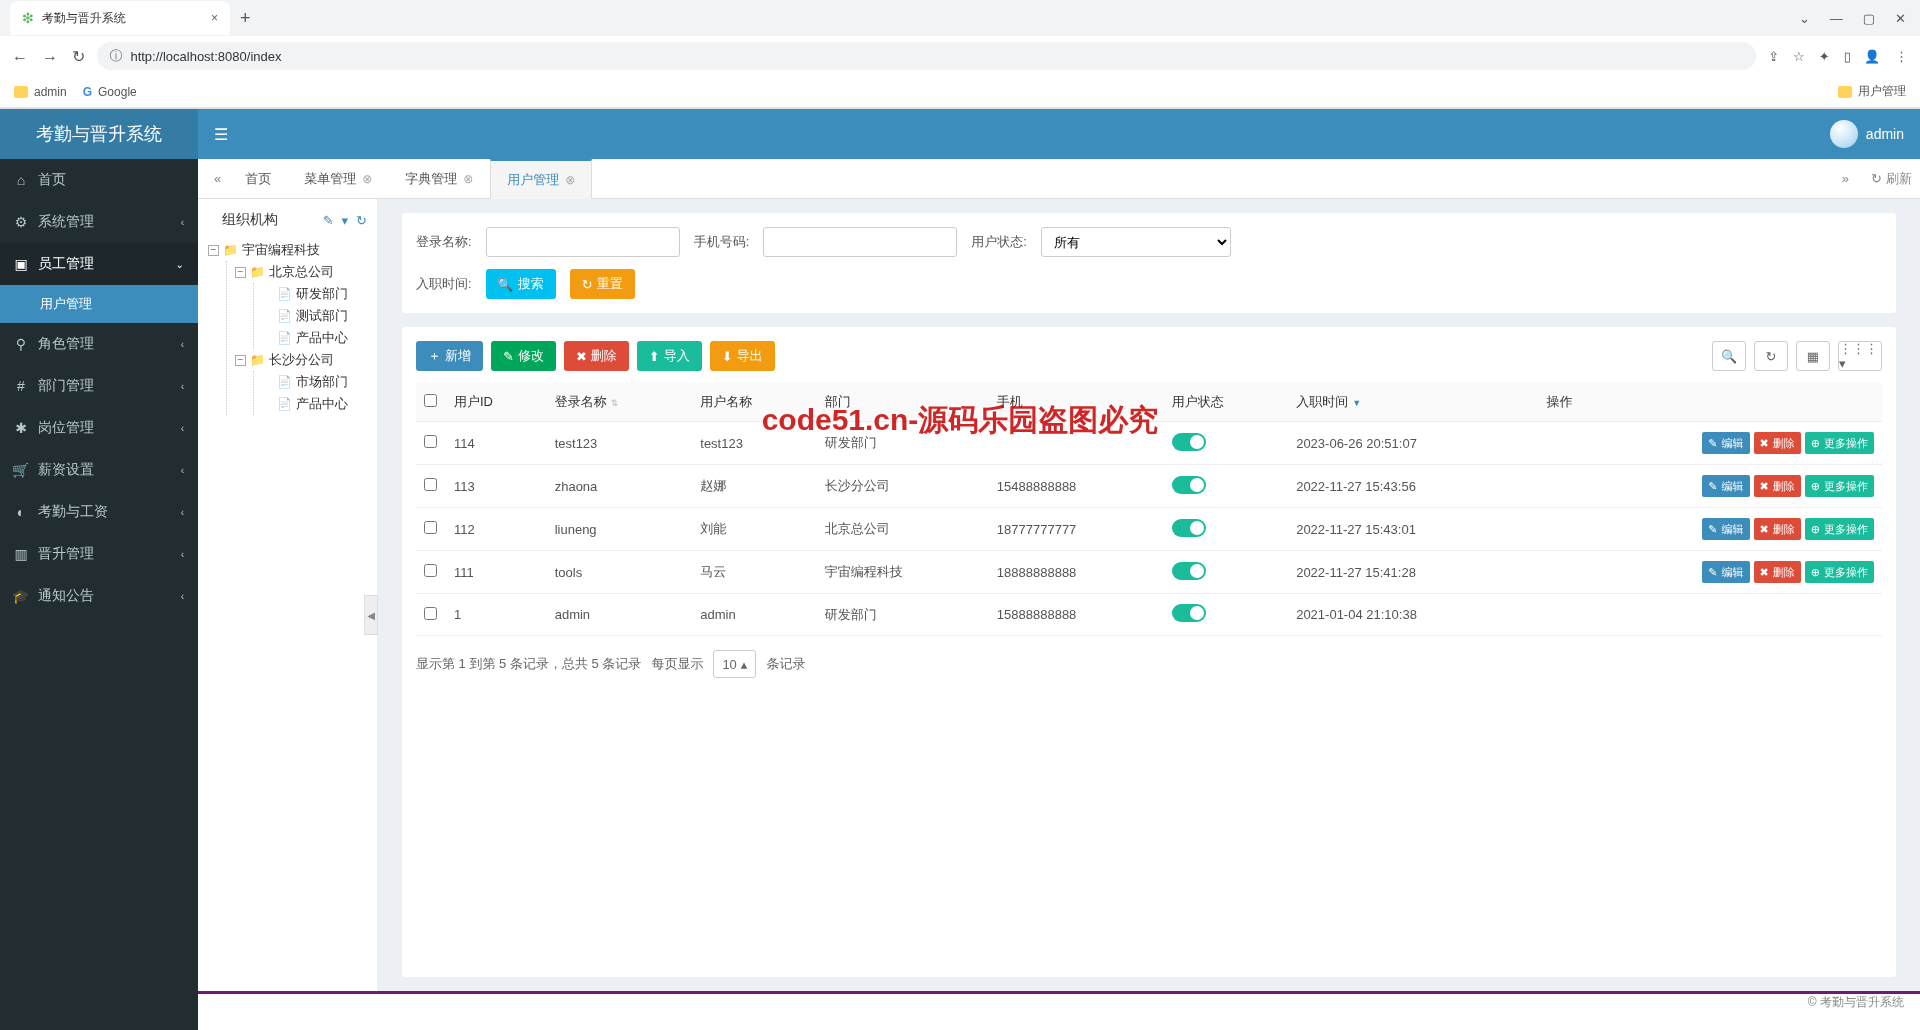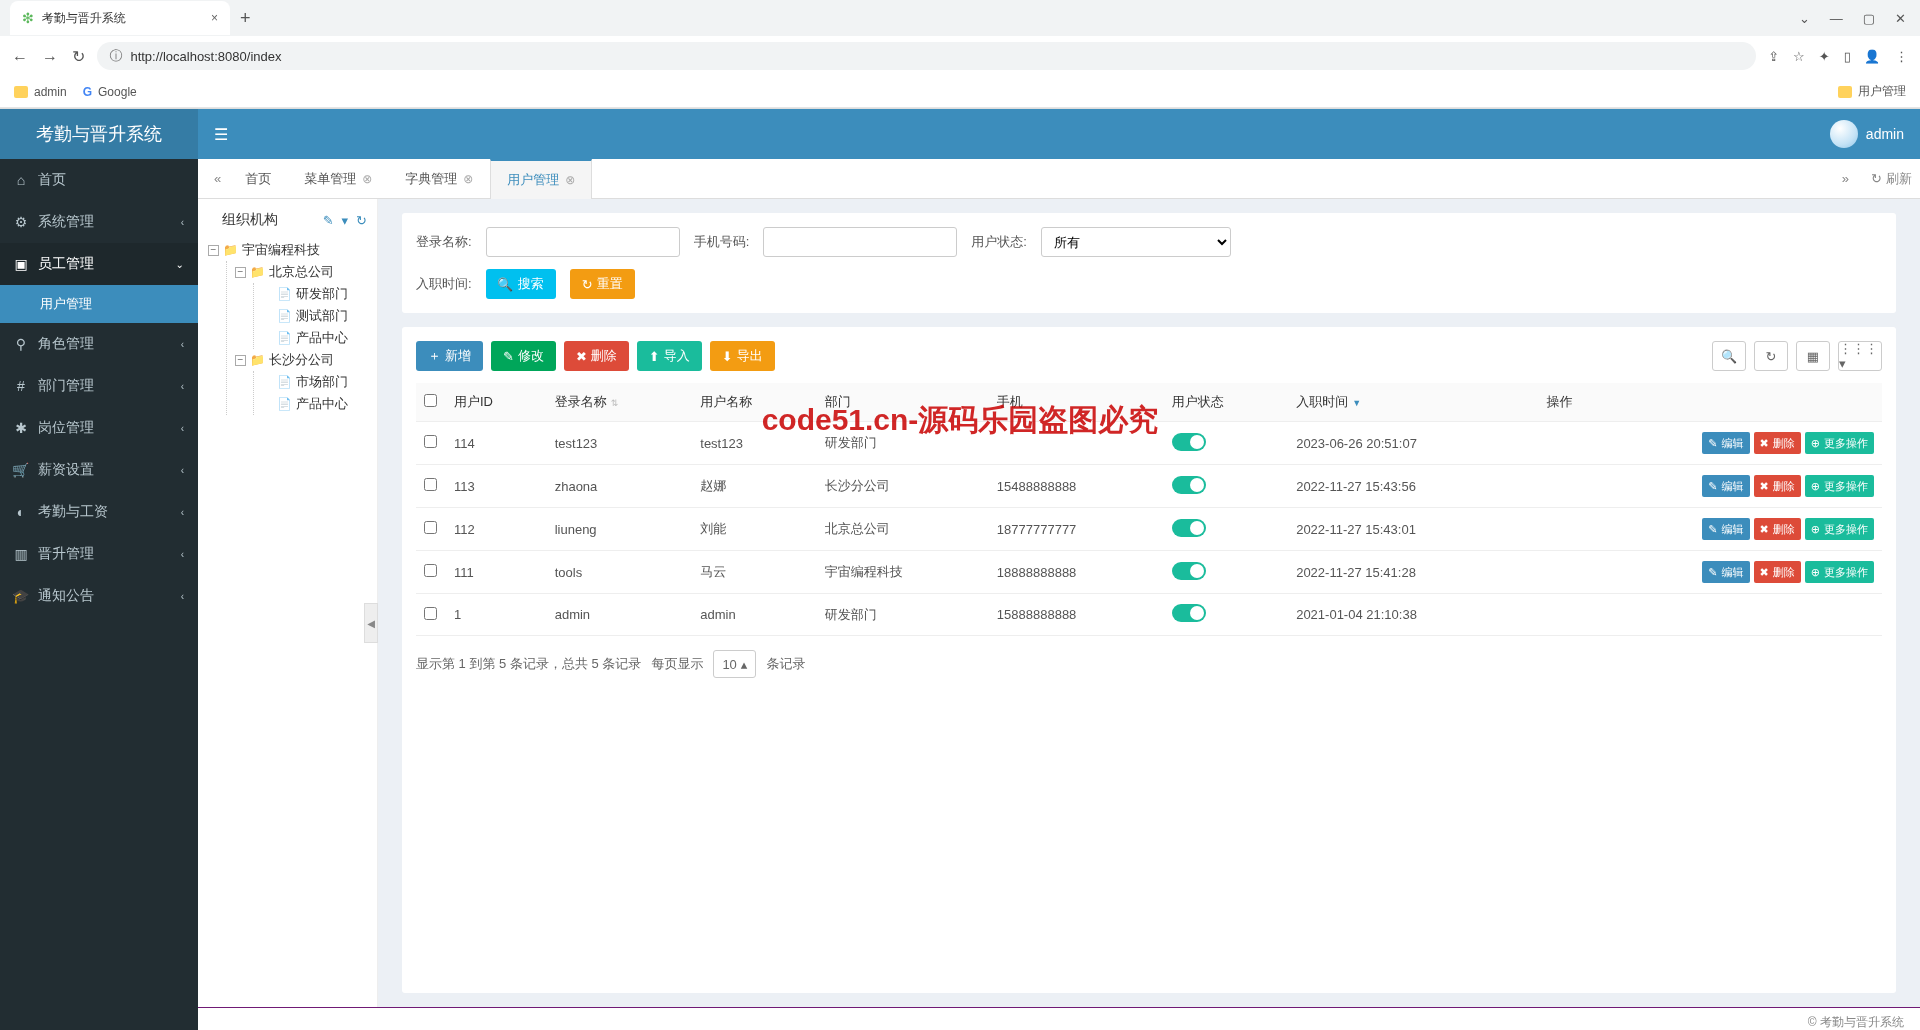--- a/index.html
+++ b/index.html
@@ -85,21 +85,21 @@
 th { color: #333; font-weight: normal; background: #fafafa; }
 th .sort { color: #bbb; font-size: 9px; margin-left: 4px; }
 td { color: #555; }
 .toggle { width: 34px; height: 18px; background: #1abc9c; border-radius: 9px; position: relative; display: inline-block; cursor: pointer; }
 .toggle::after { content: ""; position: absolute; right: 2px; top: 2px; width: 14px; height: 14px; background: #fff; border-radius: 50%; }
 .op-btns { display: flex; gap: 4px; justify-content: flex-end; }
 
 .pager { display: flex; align-items: center; gap: 10px; margin-top: 14px; color: #666; font-size: 13px; }
 .page-size { height: 28px; border: 1px solid #ccc; border-radius: 3px; padding: 0 8px; display: inline-flex; align-items: center; gap: 4px; background: #fff; }
 
-.footer { background: #fff; border-top: 1px solid #701a75; height: 24px; display: flex; align-items: flex-end; justify-content: flex-end; padding: 0 16px; font-size: 12px; color: #888; }
+.footer { background: #fff; border-top: 3px solid #701a75; height: 40px; display: flex; align-items: flex-start; justify-content: flex-end; padding: 0 16px; font-size: 12px; color: #888; }
 
 .watermark-center { position: fixed; top: 400px; left: 50%; transform: translateX(-50%); font-size: 30px; color: rgba(200,0,0,0.85); font-weight: bold; pointer-events: none; z-index: 9999; white-space: nowrap; }
 </style>
 </head>
 <body>
 
 <div class="browser-chrome">
   <div class="tab-bar">
     <div class="browser-tab">
       <span class="favicon">❇</span>

